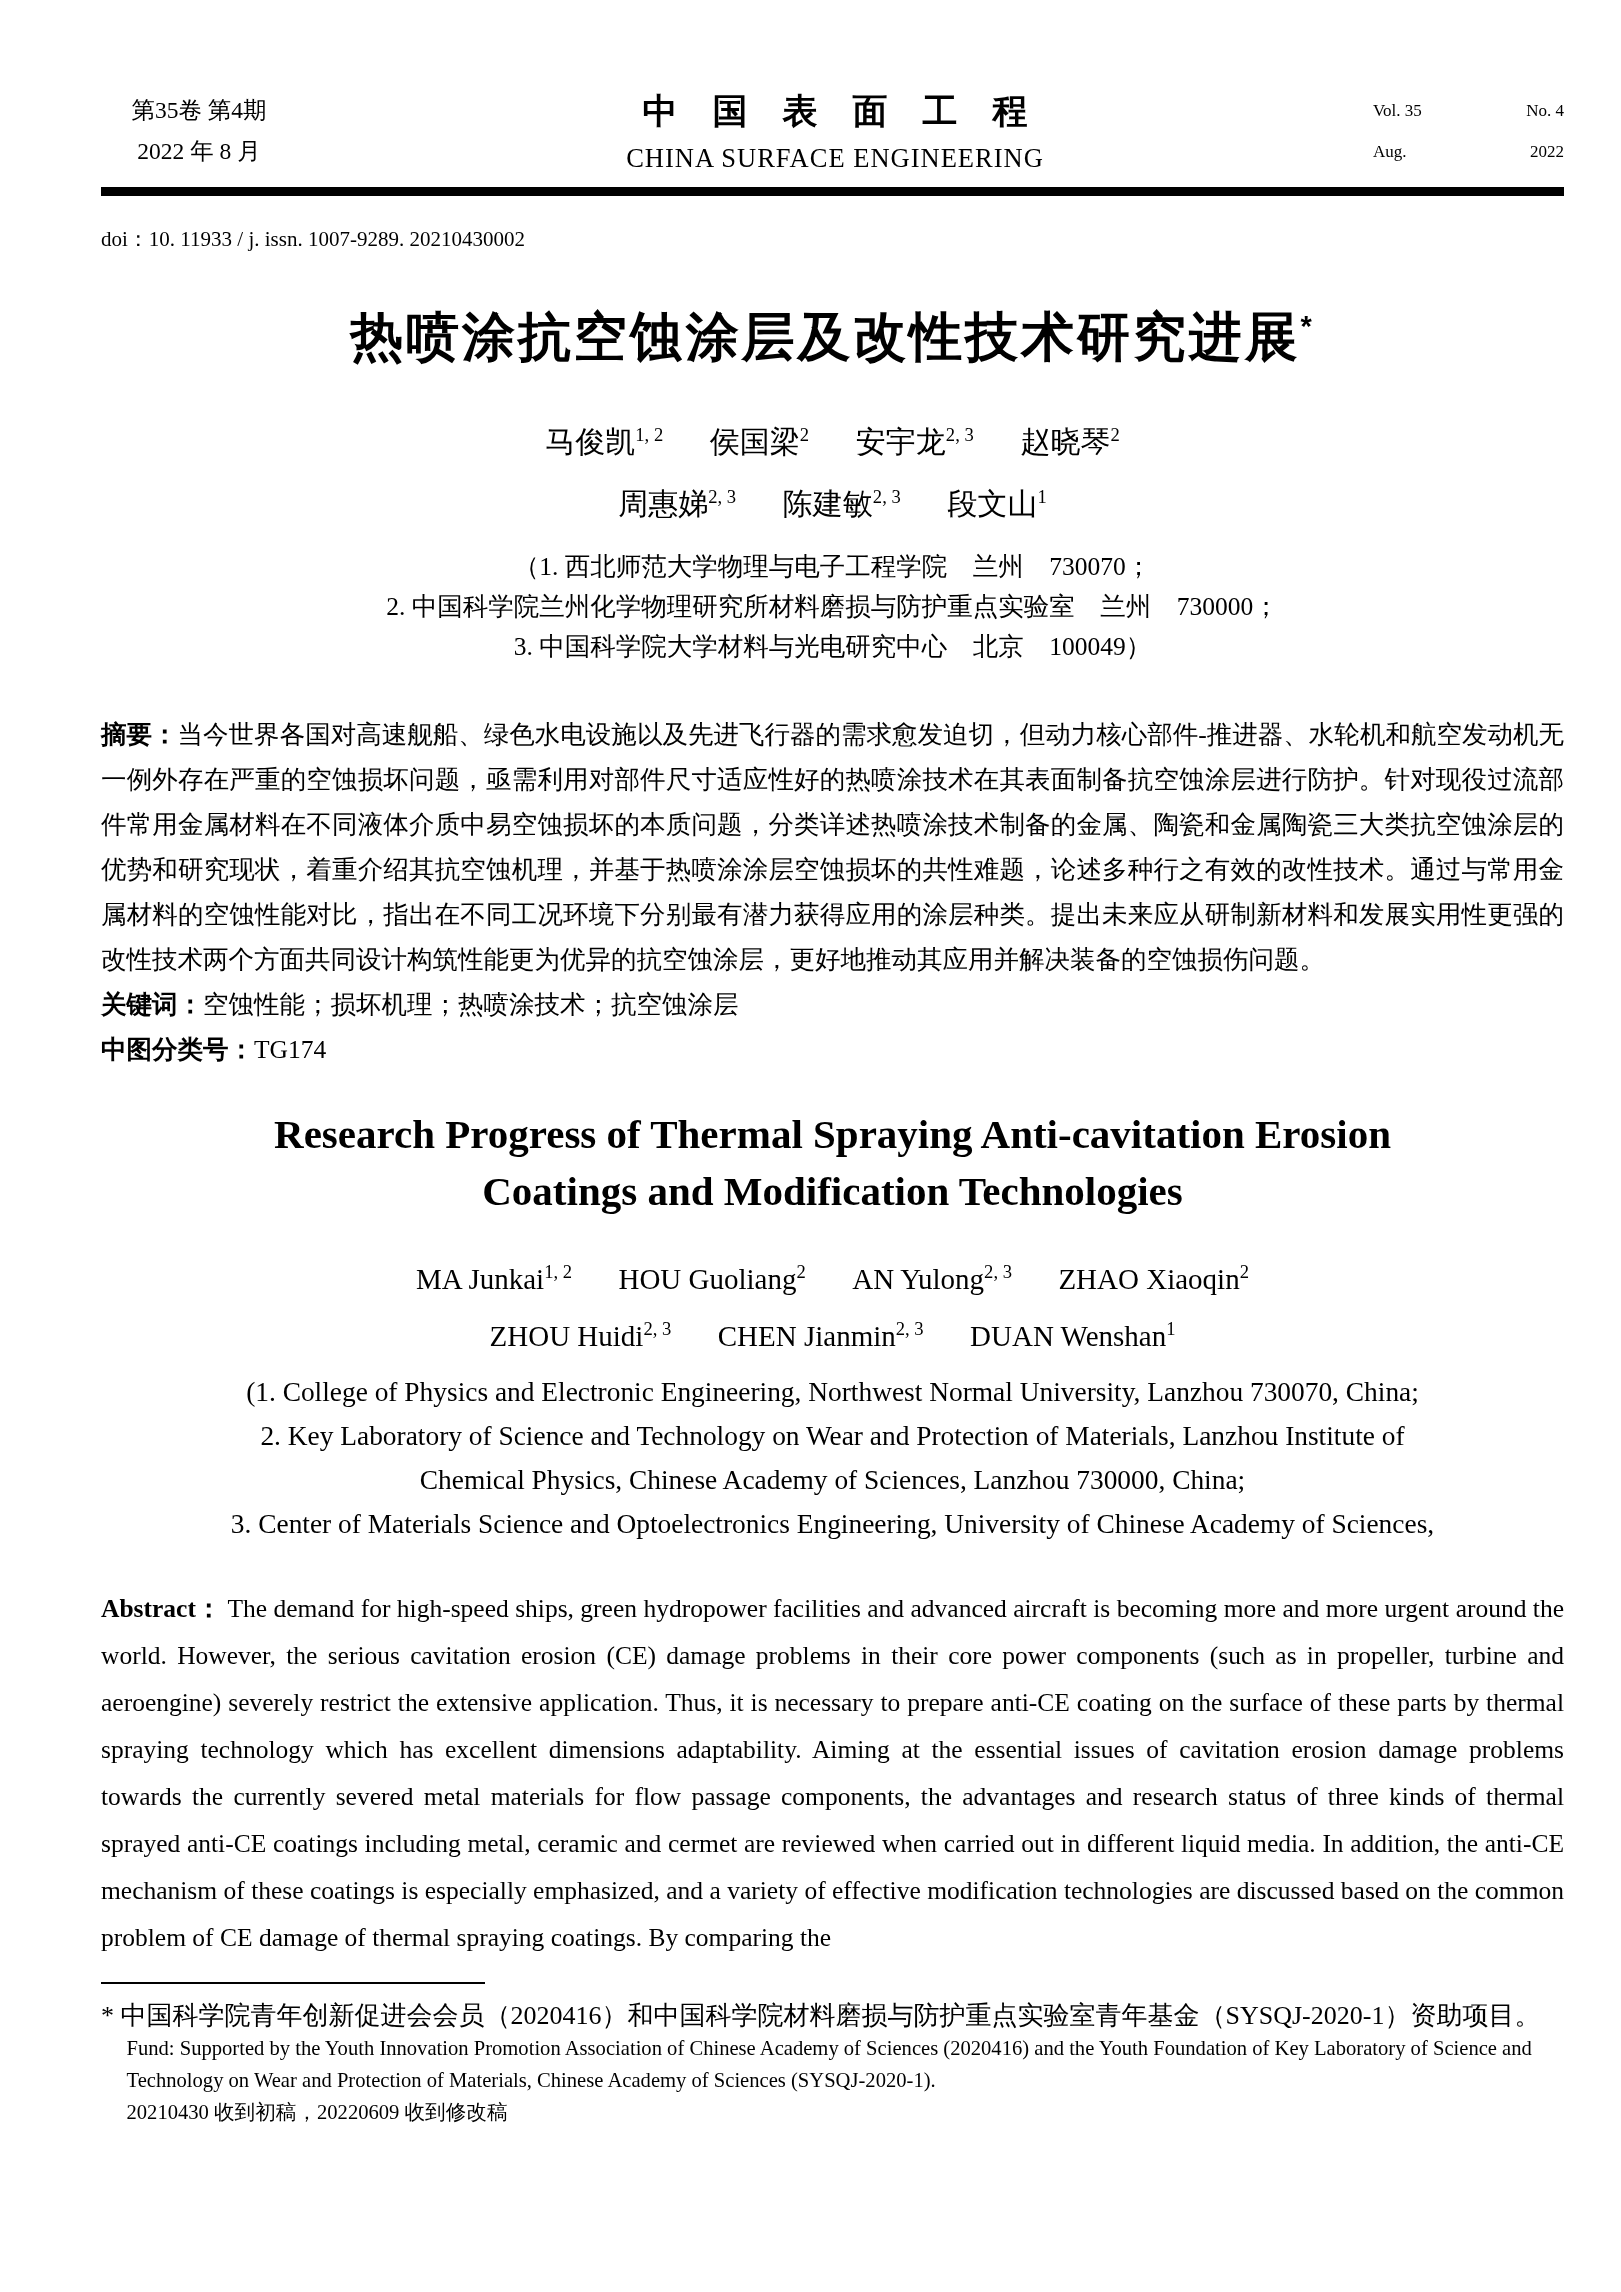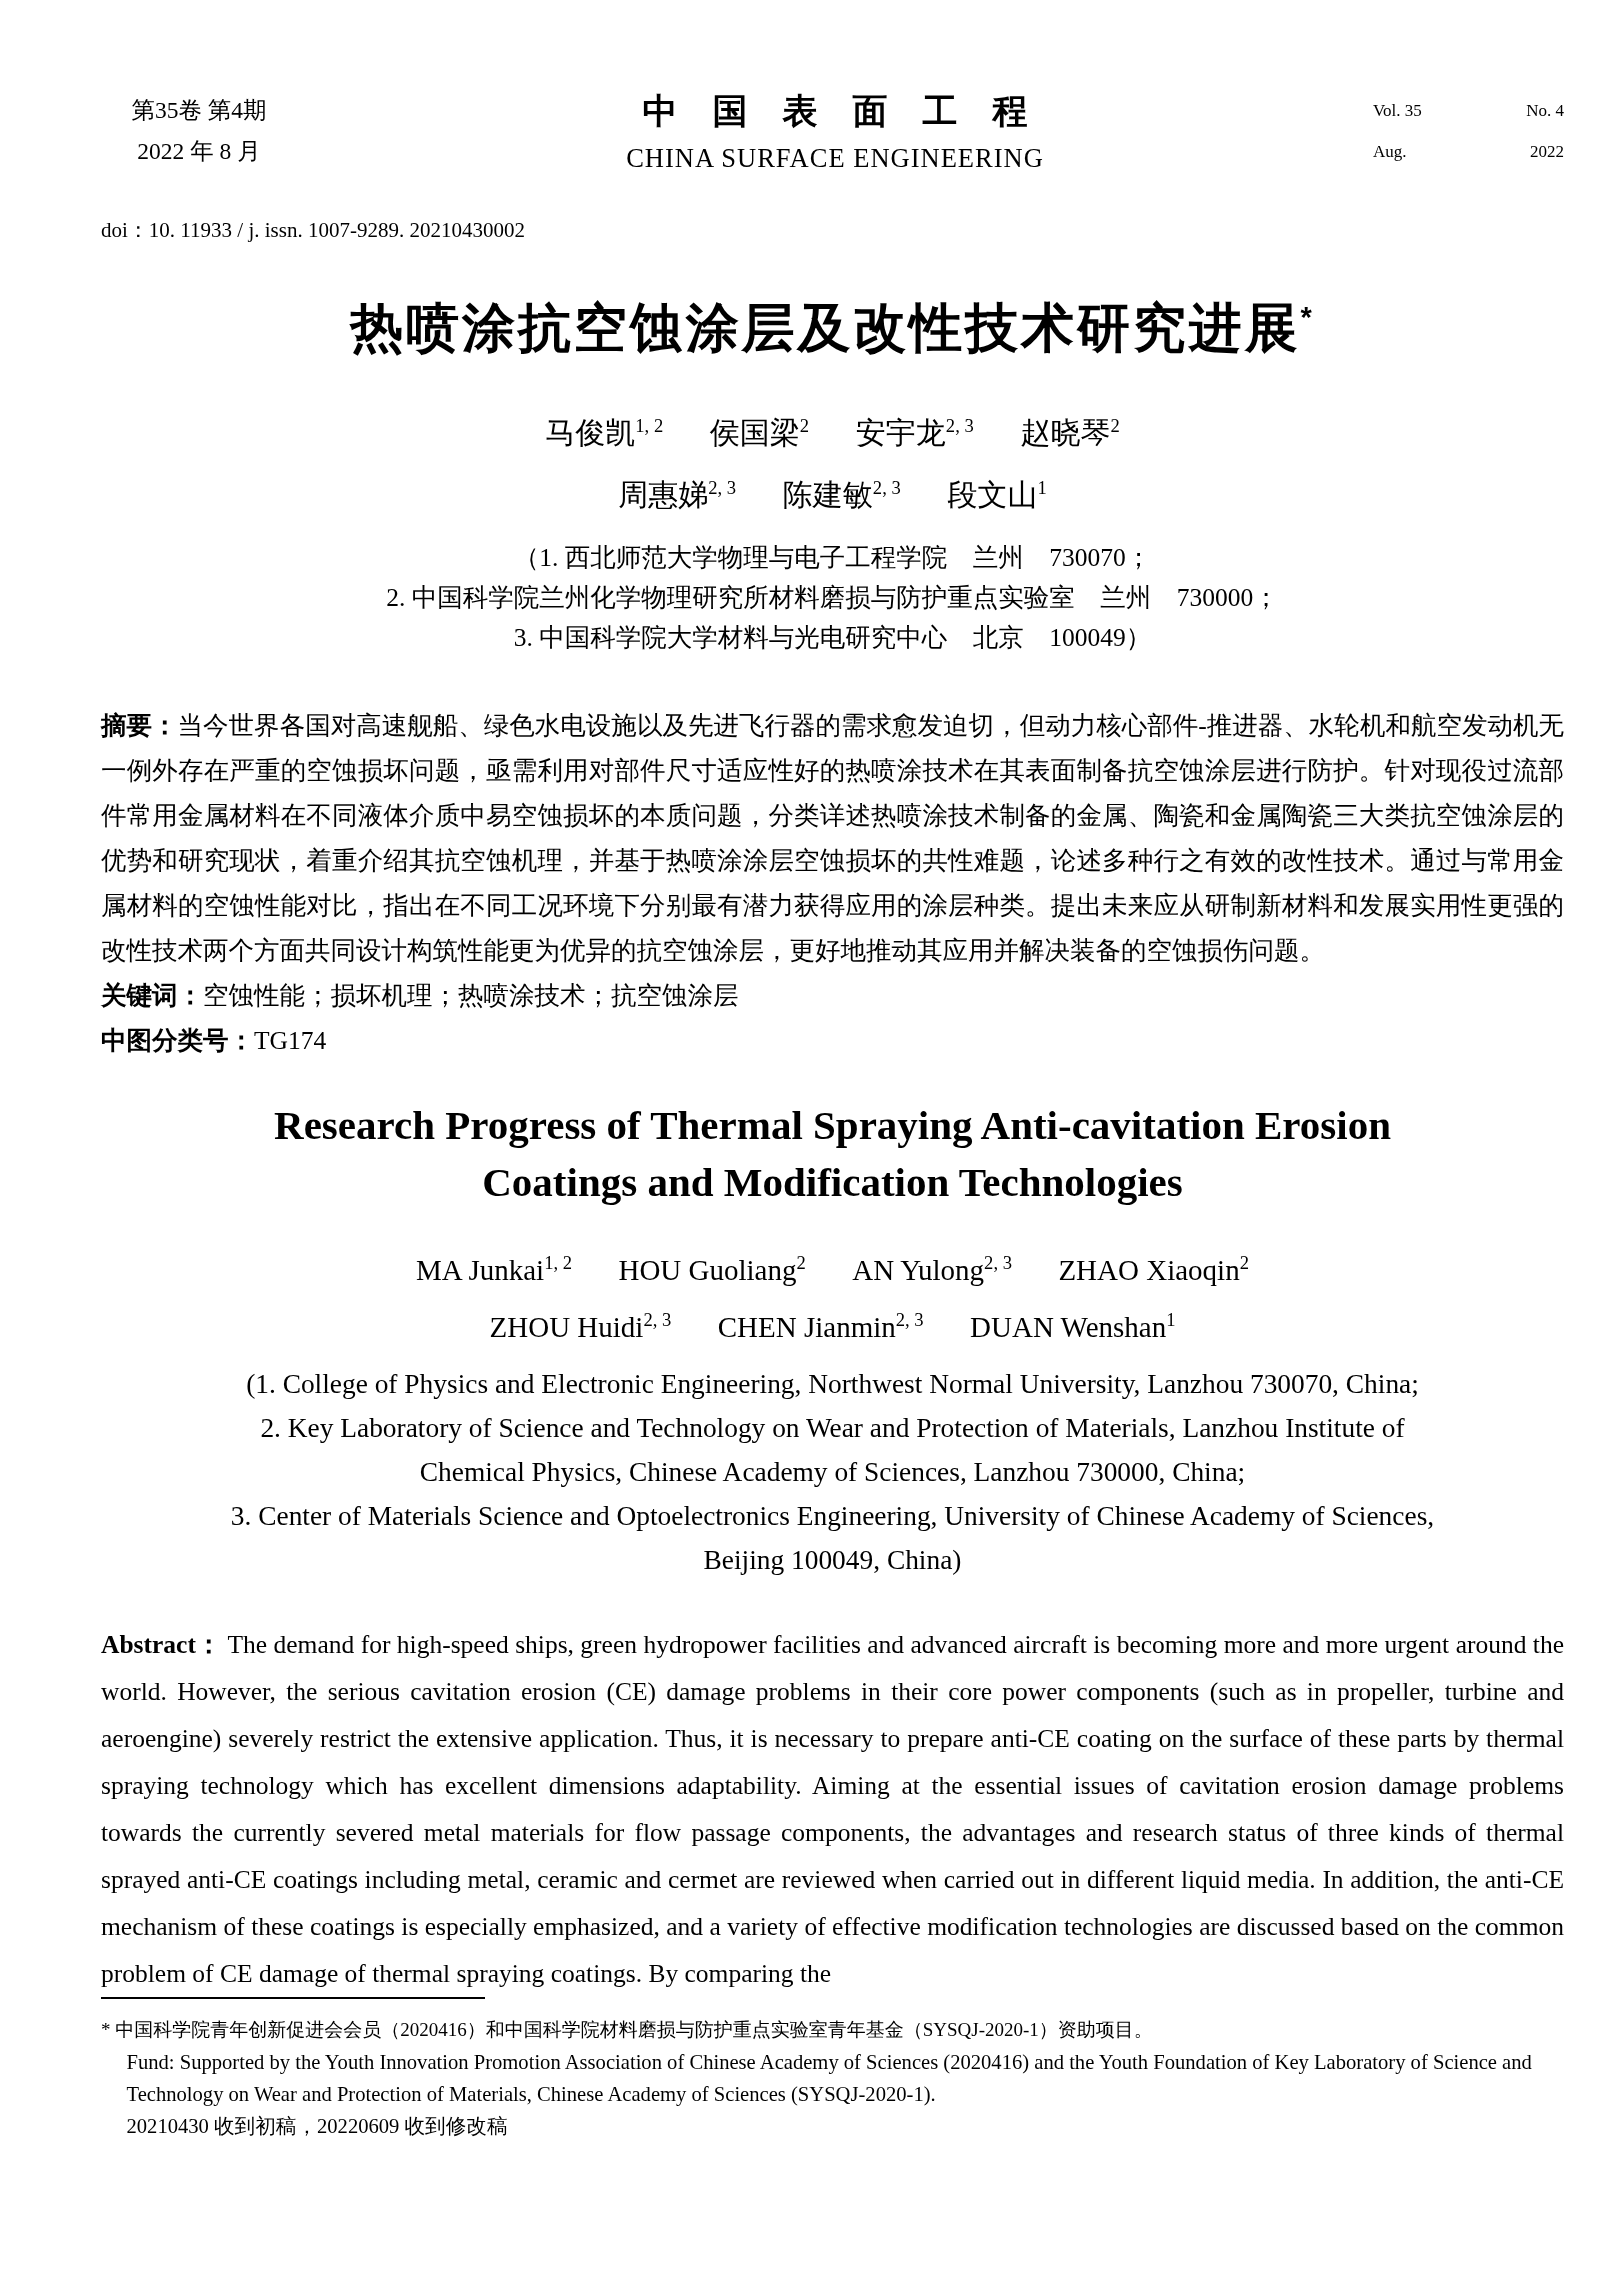--- a/index.html
+++ b/index.html
@@ -56,21 +56,21 @@
   .authors-en.first { margin-top: 27.4px; }
   .affils-en { margin-top: 9.8px; text-align: center; font-size: 27.4px; line-height: 44px; }
 
   
   .abstract-en { margin-top: 39px; font-size: 25.5px; line-height: 47px; text-align: justify; }
   .label-en { font-weight: bold; }
 
   
   .footnote { margin-top: auto; font-size: 20.6px; line-height: 32px; }
   .footnote-rule { width: 384px; height: 2px; background: #000; margin-bottom: 15.7px; }
-  .fn-cn { font-size: 19px; }
+  .fn-cn { font-size: 26px; }
   .fn-indent { padding-left: 25.5px; }
 </style>
 </head>
 <body>
 
 <div class="page">
 
   <header class="page-header">
     <div class="hdr-left">
       <div>第35卷 第4期</div>
@@ -135,21 +135,20 @@
     <span class="author"><span>ZHOU Huidi</span><sup class="au-sup">2, 3</sup></span>
     <span class="author"><span>CHEN Jianmin</span><sup class="au-sup">2, 3</sup></span>
     <span class="author"><span>DUAN Wenshan</span><sup class="au-sup">1</sup></span>
   </div>
 
   <div class="affils-en">
     <div>(1. College of Physics and Electronic Engineering, Northwest Normal University, Lanzhou 730070, China;</div>
     <div>2. Key Laboratory of Science and Technology on Wear and Protection of Materials, Lanzhou Institute of</div>
     <div>Chemical Physics, Chinese Academy of Sciences, Lanzhou 730000, China;</div>
     <div>3. Center of Materials Science and Optoelectronics Engineering, University of Chinese Academy of Sciences,</div>
-    <div>Beijing 100049, China)</div>
   </div>
 
   <p class="abstract-en"><span class="label-en">Abstract：</span> <span>The demand for high-speed ships, green hydropower facilities and advanced aircraft is becoming more and more urgent around the world. However, the serious cavitation erosion (CE) damage problems in their core power components (such as in propeller, turbine and aeroengine) severely restrict the extensive application. Thus, it is necessary to prepare anti-CE coating on the surface of these parts by thermal spraying technology which has excellent dimensions adaptability. Aiming at the essential issues of cavitation erosion damage problems towards the currently severed metal materials for flow passage components, the advantages and research status of three kinds of thermal sprayed anti-CE coatings including metal, ceramic and cermet are reviewed when carried out in different liquid media. In addition, the anti-CE mechanism of these coatings is especially emphasized, and a variety of effective modification technologies are discussed based on the common problem of CE damage of thermal spraying coatings. By comparing the</span></p>
 
   <div class="footnote">
     <div class="footnote-rule"></div>
     <p class="fn-cn">* 中国科学院青年创新促进会会员（2020416）和中国科学院材料磨损与防护重点实验室青年基金（SYSQJ-2020-1）资助项目。</p>
     <p class="fn-indent">Fund: Supported by the Youth Innovation Promotion Association of Chinese Academy of Sciences (2020416) and the Youth Foundation of Key Laboratory of Science and Technology on Wear and Protection of Materials, Chinese Academy of Sciences (SYSQJ-2020-1).</p>
     <p class="fn-indent">20210430 收到初稿，20220609 收到修改稿</p>
   </div>

